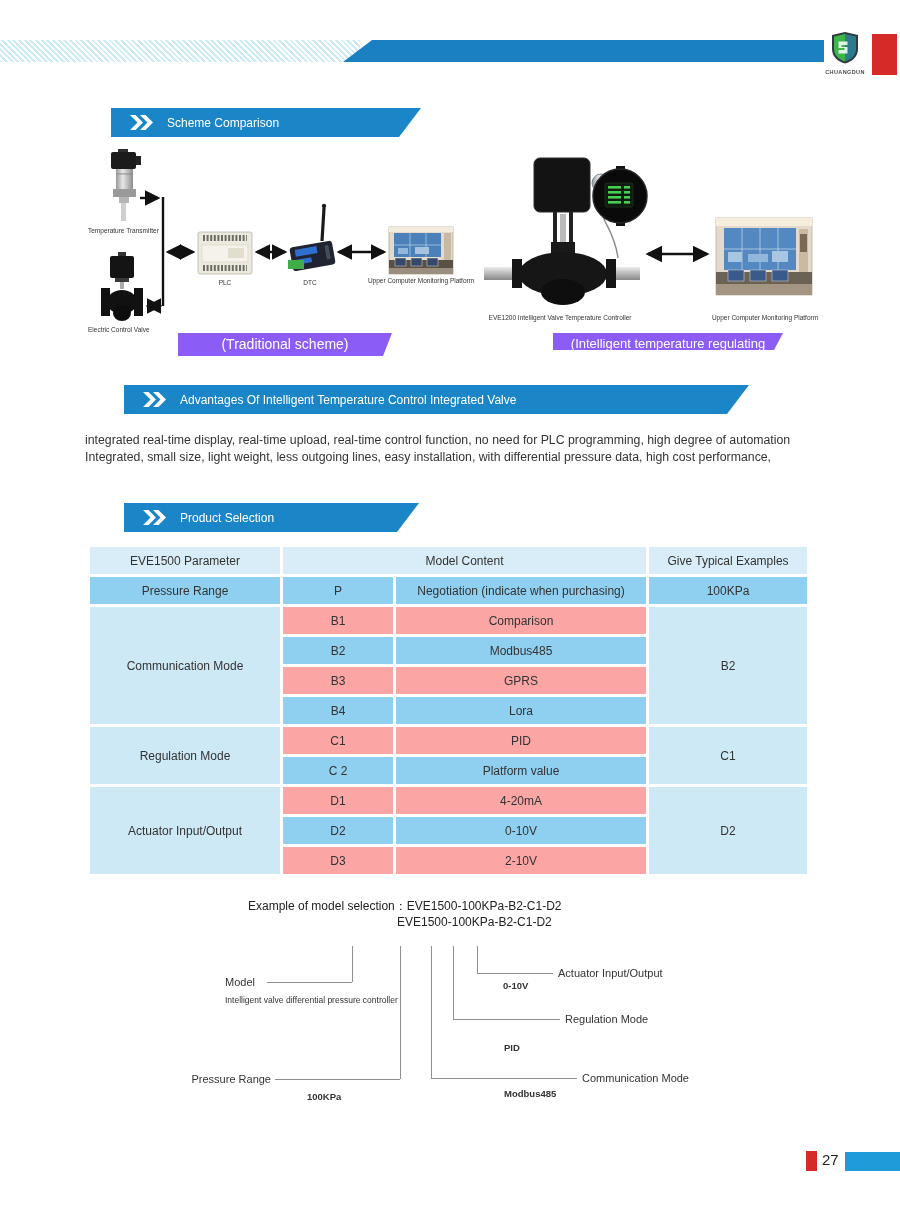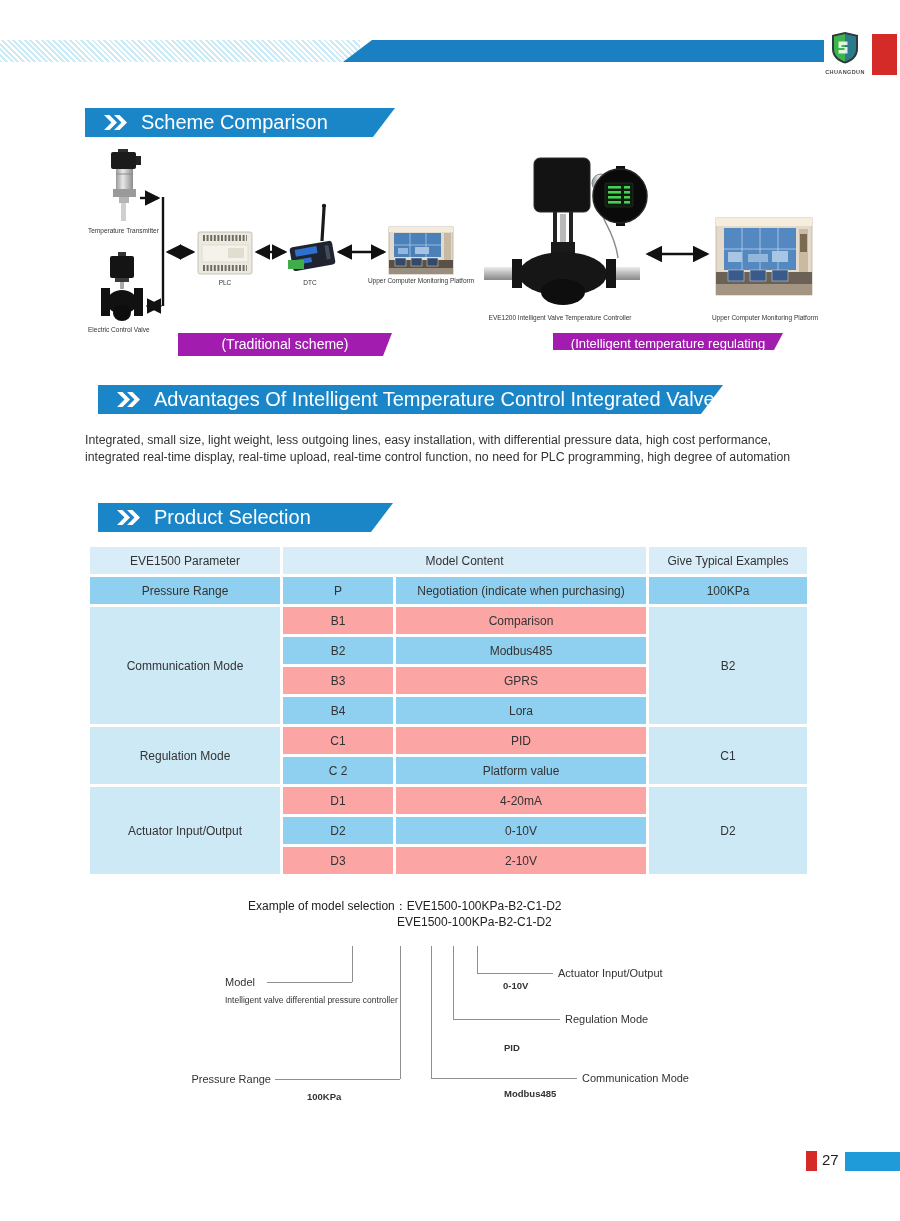--- a/index.html
+++ b/index.html
@@ -13,29 +13,29 @@
   .band-hatch{left:0;top:40px;width:360px;height:22px;
     background:repeating-linear-gradient(45deg,#cdeaf7 0 2px,#ffffff 2px 4px);}
   .band-solid{left:343px;top:40px;width:481px;height:22px;background:#1b80c2;
     clip-path:polygon(29px 0,100% 0,100% 100%,0 100%);}
   .logo-wrap{left:824px;top:31px;width:42px;height:48px;text-align:center;}
   .logo-name{font-size:5.5px;font-weight:bold;letter-spacing:.4px;color:#4a4a4a;margin-top:1px;}
   .red-mark{left:872px;top:34px;width:25px;height:41px;background:#d52b28;}
 
   
   .banner{position:absolute;height:29px;background:#1a86c8;color:#fff;
-    display:flex;align-items:center;font-size:20px;
-    clip-path:polygon(0 0,100% 0,calc(100% - 22px) 100%,0 100%);}
+    display:flex;align-items:center;font-size:12px;
+    clip-path:polygon(0 0,100% 0,calc(100% - 22px) 100%,0 100%);margin-left:26px;}
   .banner .chev{margin:0 13px 0 19px;flex:0 0 auto;}
   .banner-scheme{left:85px;top:108px;width:310px;}
   .banner-adv{left:98px;top:385px;width:625px;}
   .banner-sel{left:98px;top:503px;width:295px;}
 
   
-  .scheme-caption{position:absolute;background:#a21caf;color:#fff;text-align:center;
+  .scheme-caption{position:absolute;background:#8b5cf6;color:#fff;text-align:center;
     clip-path:polygon(0 0,100% 0,calc(100% - 9px) 100%,0 100%);}
   .cap-trad{left:178px;top:333px;width:214px;height:23px;font-size:14px;line-height:23px;}
   .cap-intel{left:553px;top:333px;width:230px;height:17px;font-size:13px;line-height:21px;}
 
   
   .para{left:85px;top:432px;width:760px;font-size:12.3px;line-height:17px;color:#333;}
   .para div{white-space:nowrap;}
 
   
   .sel-table{left:87px;top:544px;}
@@ -237,22 +237,22 @@
 
 <div class="banner banner-adv">
   <svg class="chev" width="24" height="15" viewBox="0 0 24 15">
     <polygon points="0,0 5.5,0 13,7.5 5.5,15 0,15 7.5,7.5" fill="#fff"></polygon>
     <polygon points="10,0 15.5,0 23,7.5 15.5,15 10,15 17.5,7.5" fill="#fff"></polygon>
   </svg>
   <span>Advantages Of Intelligent Temperature Control Integrated Valve</span>
 </div>
 
 <div class="abs para">
+  <div>integrated real-time display, real-time upload, real-time control function, no need for PLC programming, high degree of automation</div>
   <div>Integrated, small size, light weight, less outgoing lines, easy installation, with differential pressure data, high cost performance,</div>
-  <div>integrated real-time display, real-time upload, real-time control function, no need for PLC programming, high degree of automation</div>
 </div>
 
 <div class="banner banner-sel">
   <svg class="chev" width="24" height="15" viewBox="0 0 24 15">
     <polygon points="0,0 5.5,0 13,7.5 5.5,15 0,15 7.5,7.5" fill="#fff"></polygon>
     <polygon points="10,0 15.5,0 23,7.5 15.5,15 10,15 17.5,7.5" fill="#fff"></polygon>
   </svg>
   <span>Product Selection</span>
 </div>
 

